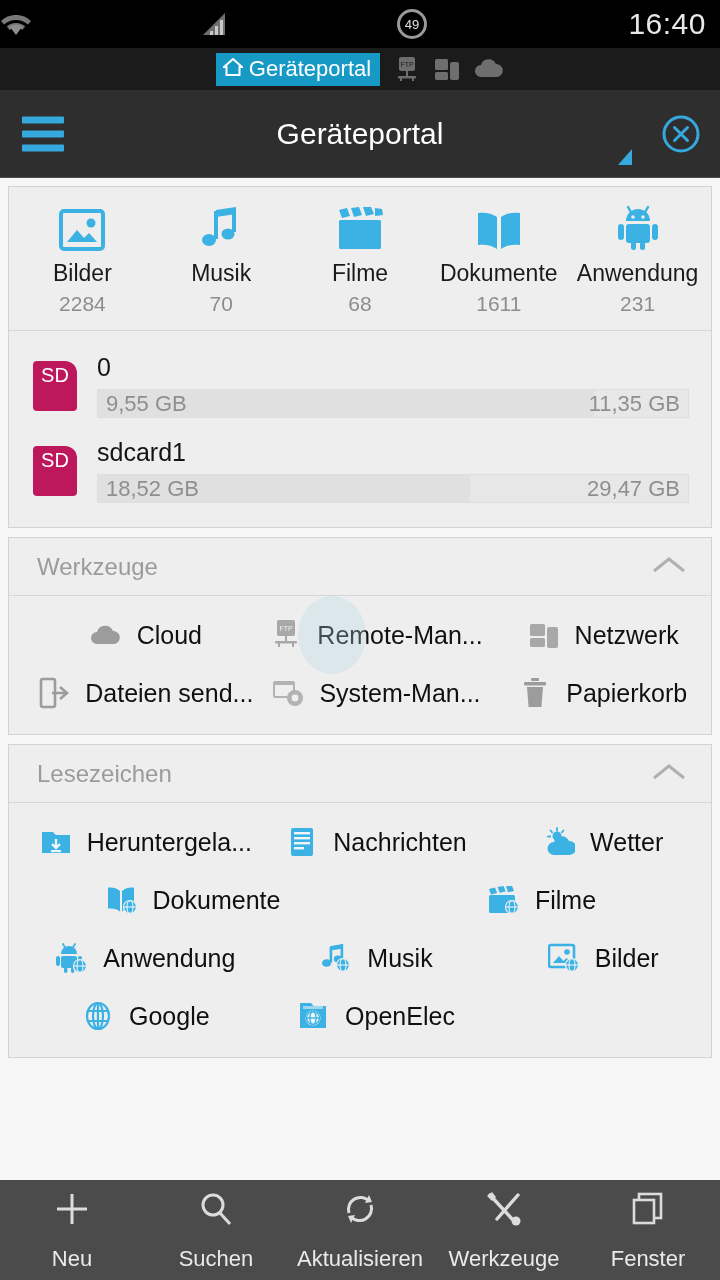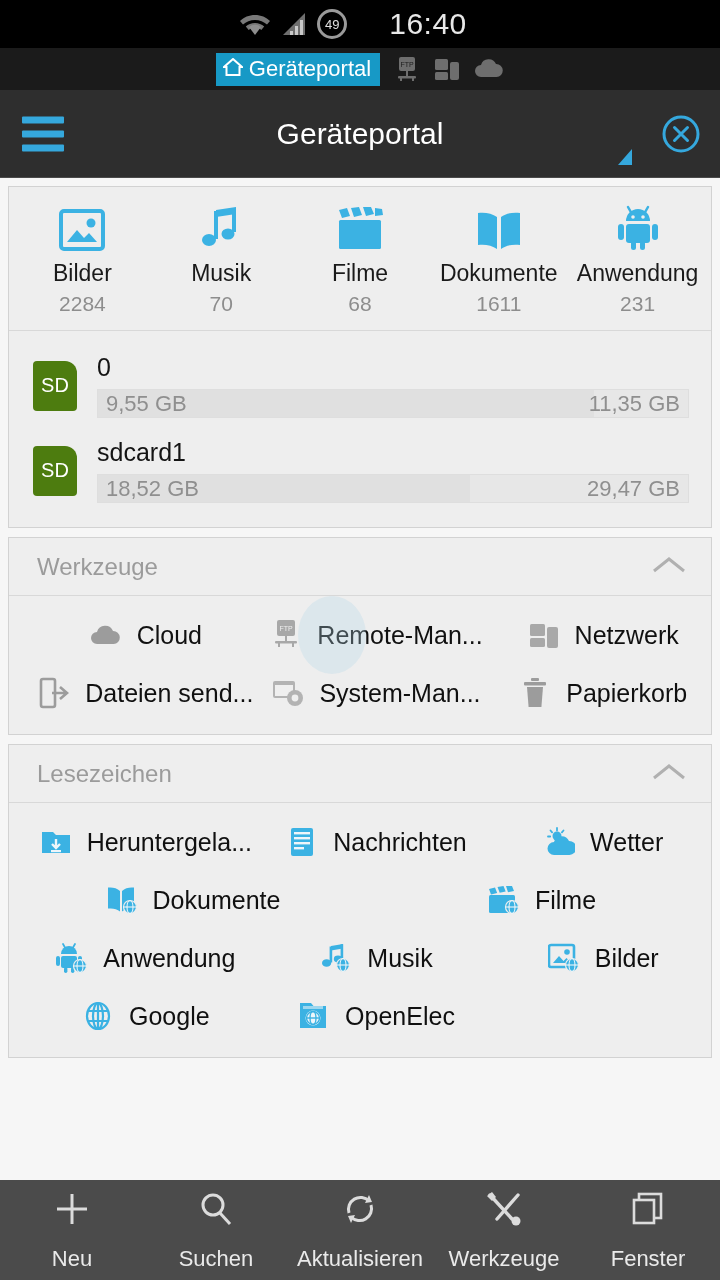--- a/index.html
+++ b/index.html
@@ -7,21 +7,21 @@
     width: 720px; height: 1280px;
     background: #f6f6f6;
     font-family: "Liberation Sans", sans-serif;
     overflow: hidden;
   }
   body { display: flex; flex-direction: column; }
 
   
   .statusbar {
     height: 48px; background: #000; flex: 0 0 48px;
-    display: flex; align-items: center; justify-content: center;
+    display: flex; align-items: center; justify-content: space-between;
     padding-right: 14px; gap: 10px;
   }
   .sb-icon { display: flex; align-items: center; }
   .clock { color: #e8e8e8; font-size: 30px; letter-spacing: .5px; margin-left: 32px; }
   .batt {
     width: 30px; height: 30px; border-radius: 50%;
     border: 3px solid #9a9a9a; color: #e0e0e0; font-size: 13px;
     display: flex; align-items: center; justify-content: center;
   }
 
@@ -63,23 +63,23 @@
   .cats { display: flex; padding: 18px 4px 14px 4px; }
   .cat { flex: 1; display: flex; flex-direction: column; align-items: center; gap: 5px; }
   .cat-ico { height: 46px; display: flex; align-items: flex-end; }
   .cat-name { font-size: 23px; color: #1a1a1a; margin-top: 4px; }
   .cat-count { font-size: 21px; color: #8d8d8d; }
 
   
   .storages { padding: 12px 0 14px 0; }
   .storage { display: flex; align-items: center; padding: 10px 22px 10px 24px; gap: 20px; }
   .sd {
-    width: 44px; height: 50px; background: #4d7c0f; color: #fff;
+    width: 44px; height: 50px; background: #be185d; color: #fff;
     border-radius: 4px 12px 4px 4px; display: flex; align-items: flex-end;
-    justify-content: center; font-size: 20px; padding-bottom: 14px; flex: 0 0 44px;
+    justify-content: center; font-size: 20px; padding-bottom: 24px; flex: 0 0 44px;
   }
   .st-body { flex: 1; }
   .st-name { font-size: 25px; color: #141414; margin-bottom: 7px; }
   .bar {
     position: relative; height: 29px; background: #e7e7e7;
     border: 1px solid #dedede; display: flex; align-items: center;
   }
   .bar-fill { position: absolute; left: 0; top: 0; bottom: 0; background: #e0e0e0; }
   .bar-used, .bar-total {
     position: relative; font-size: 22px; color: #8f8f8f; padding: 0 8px;

